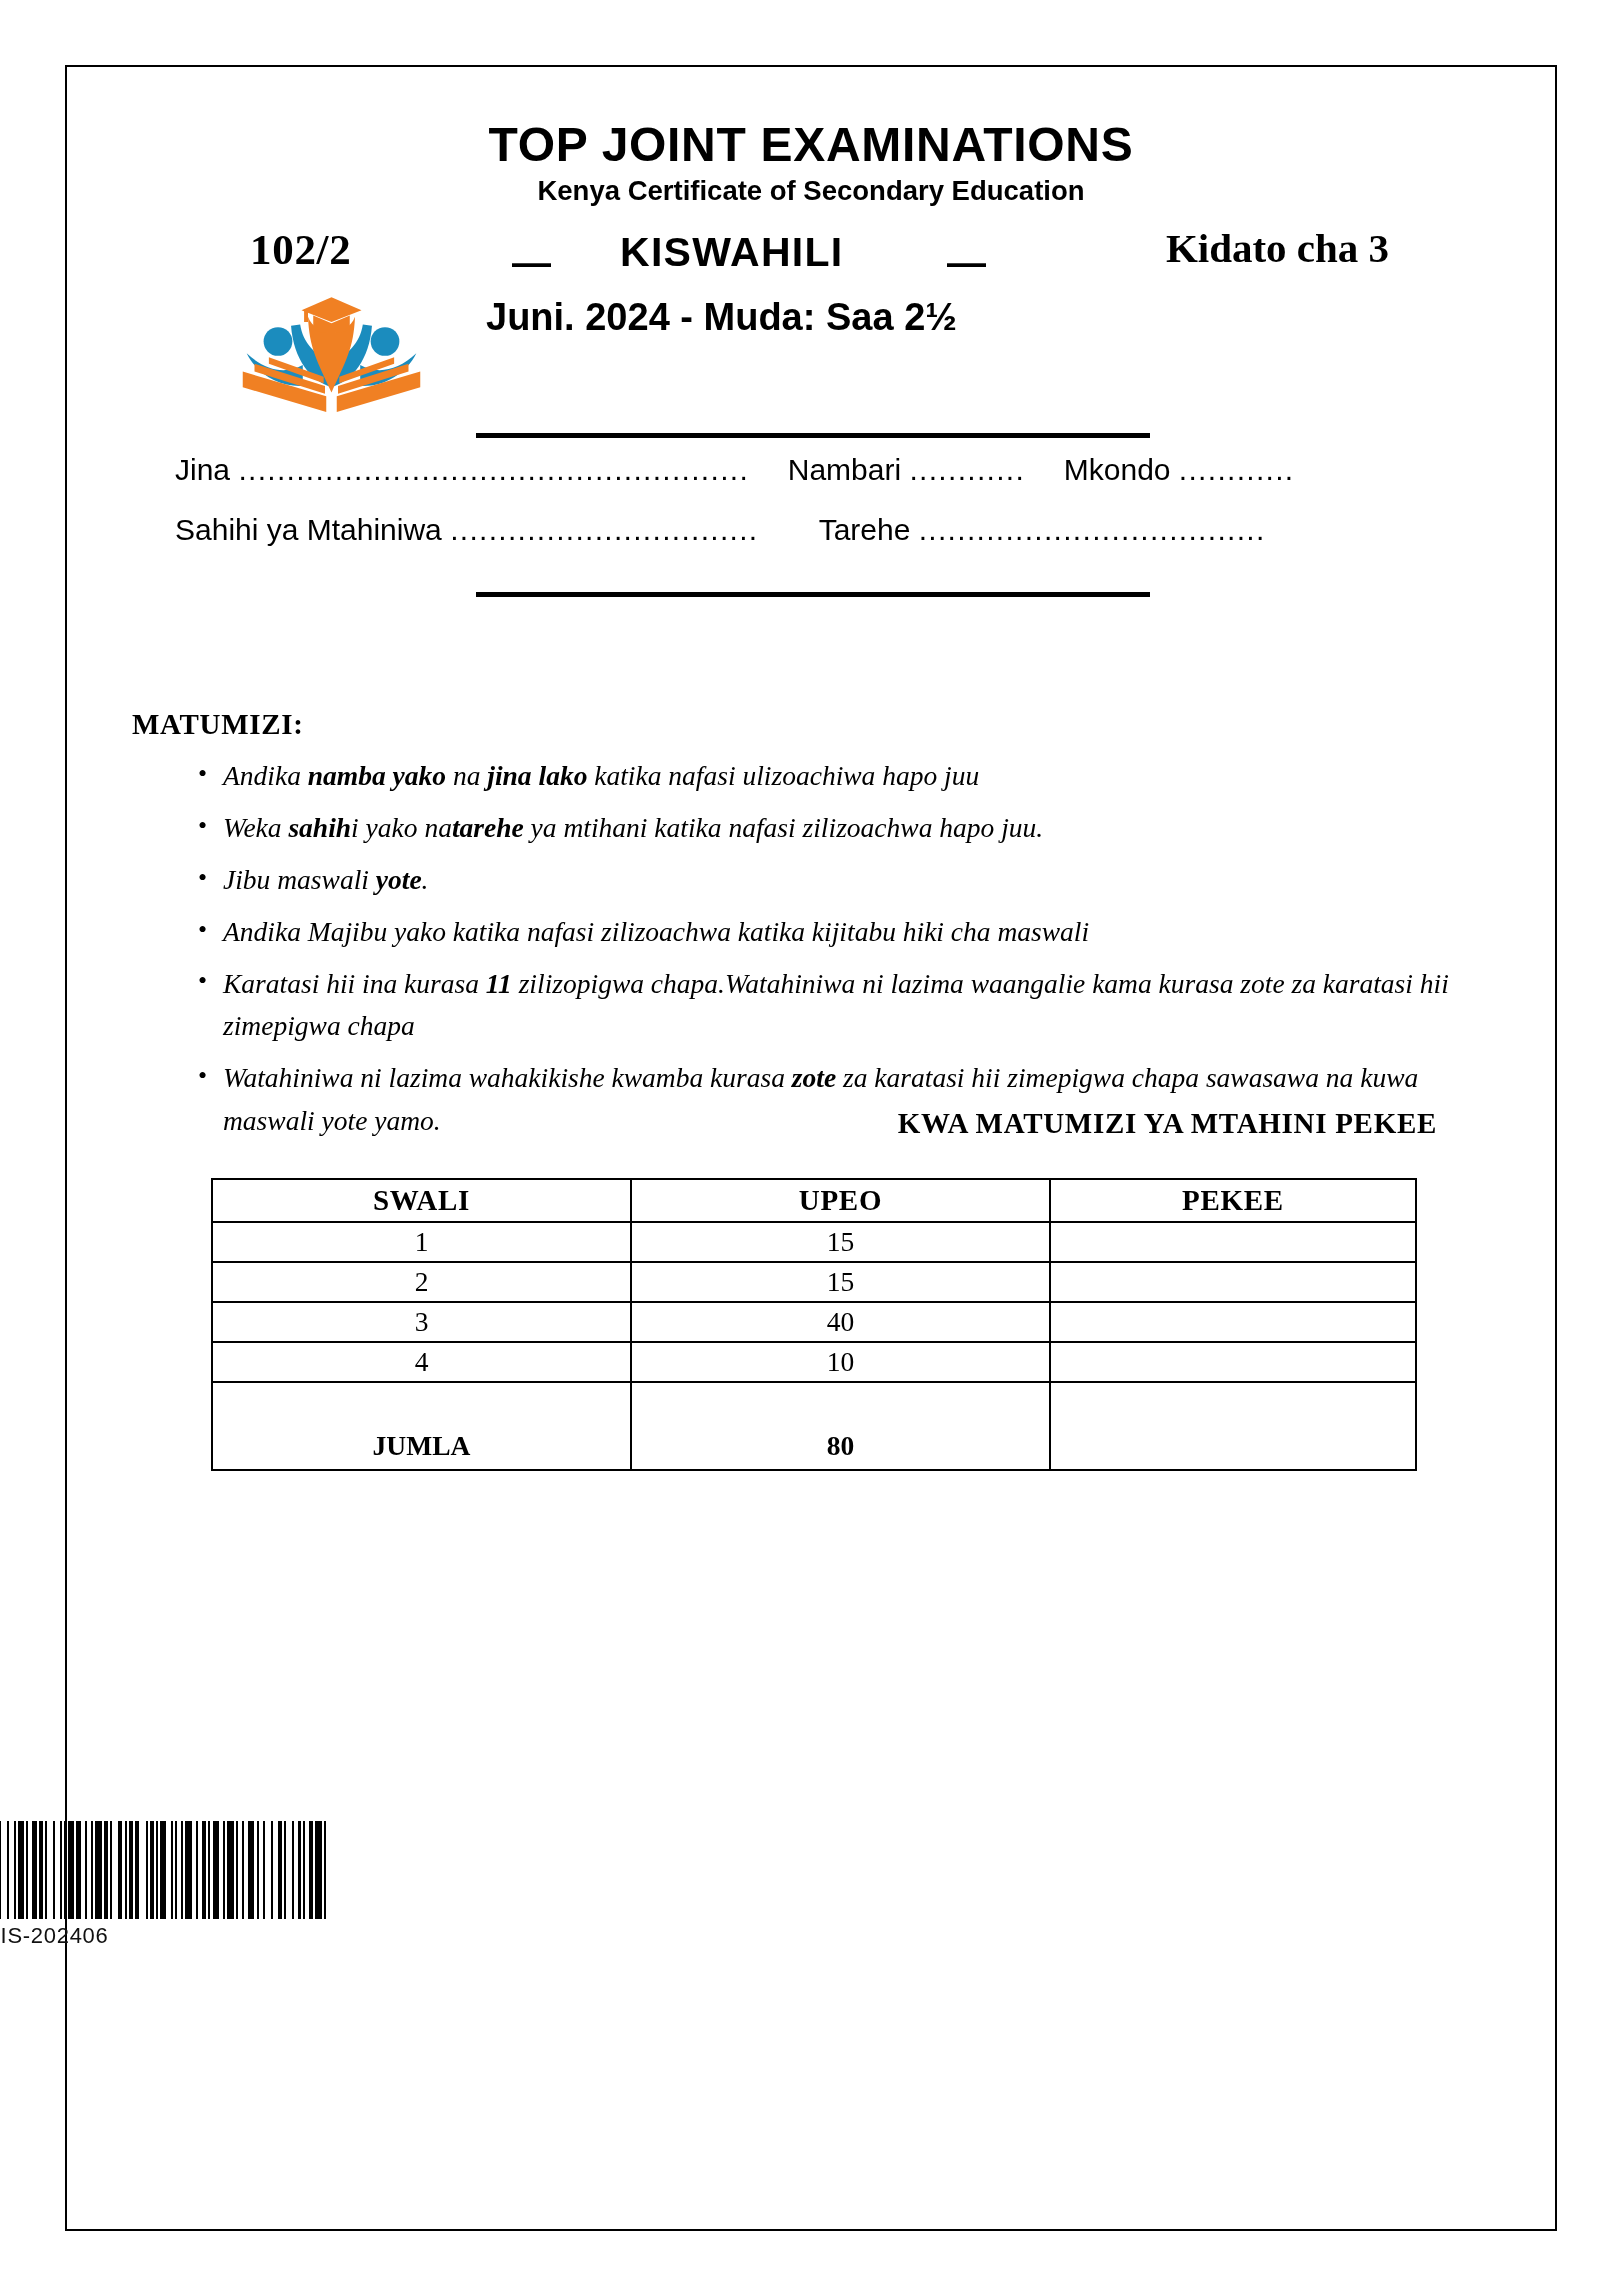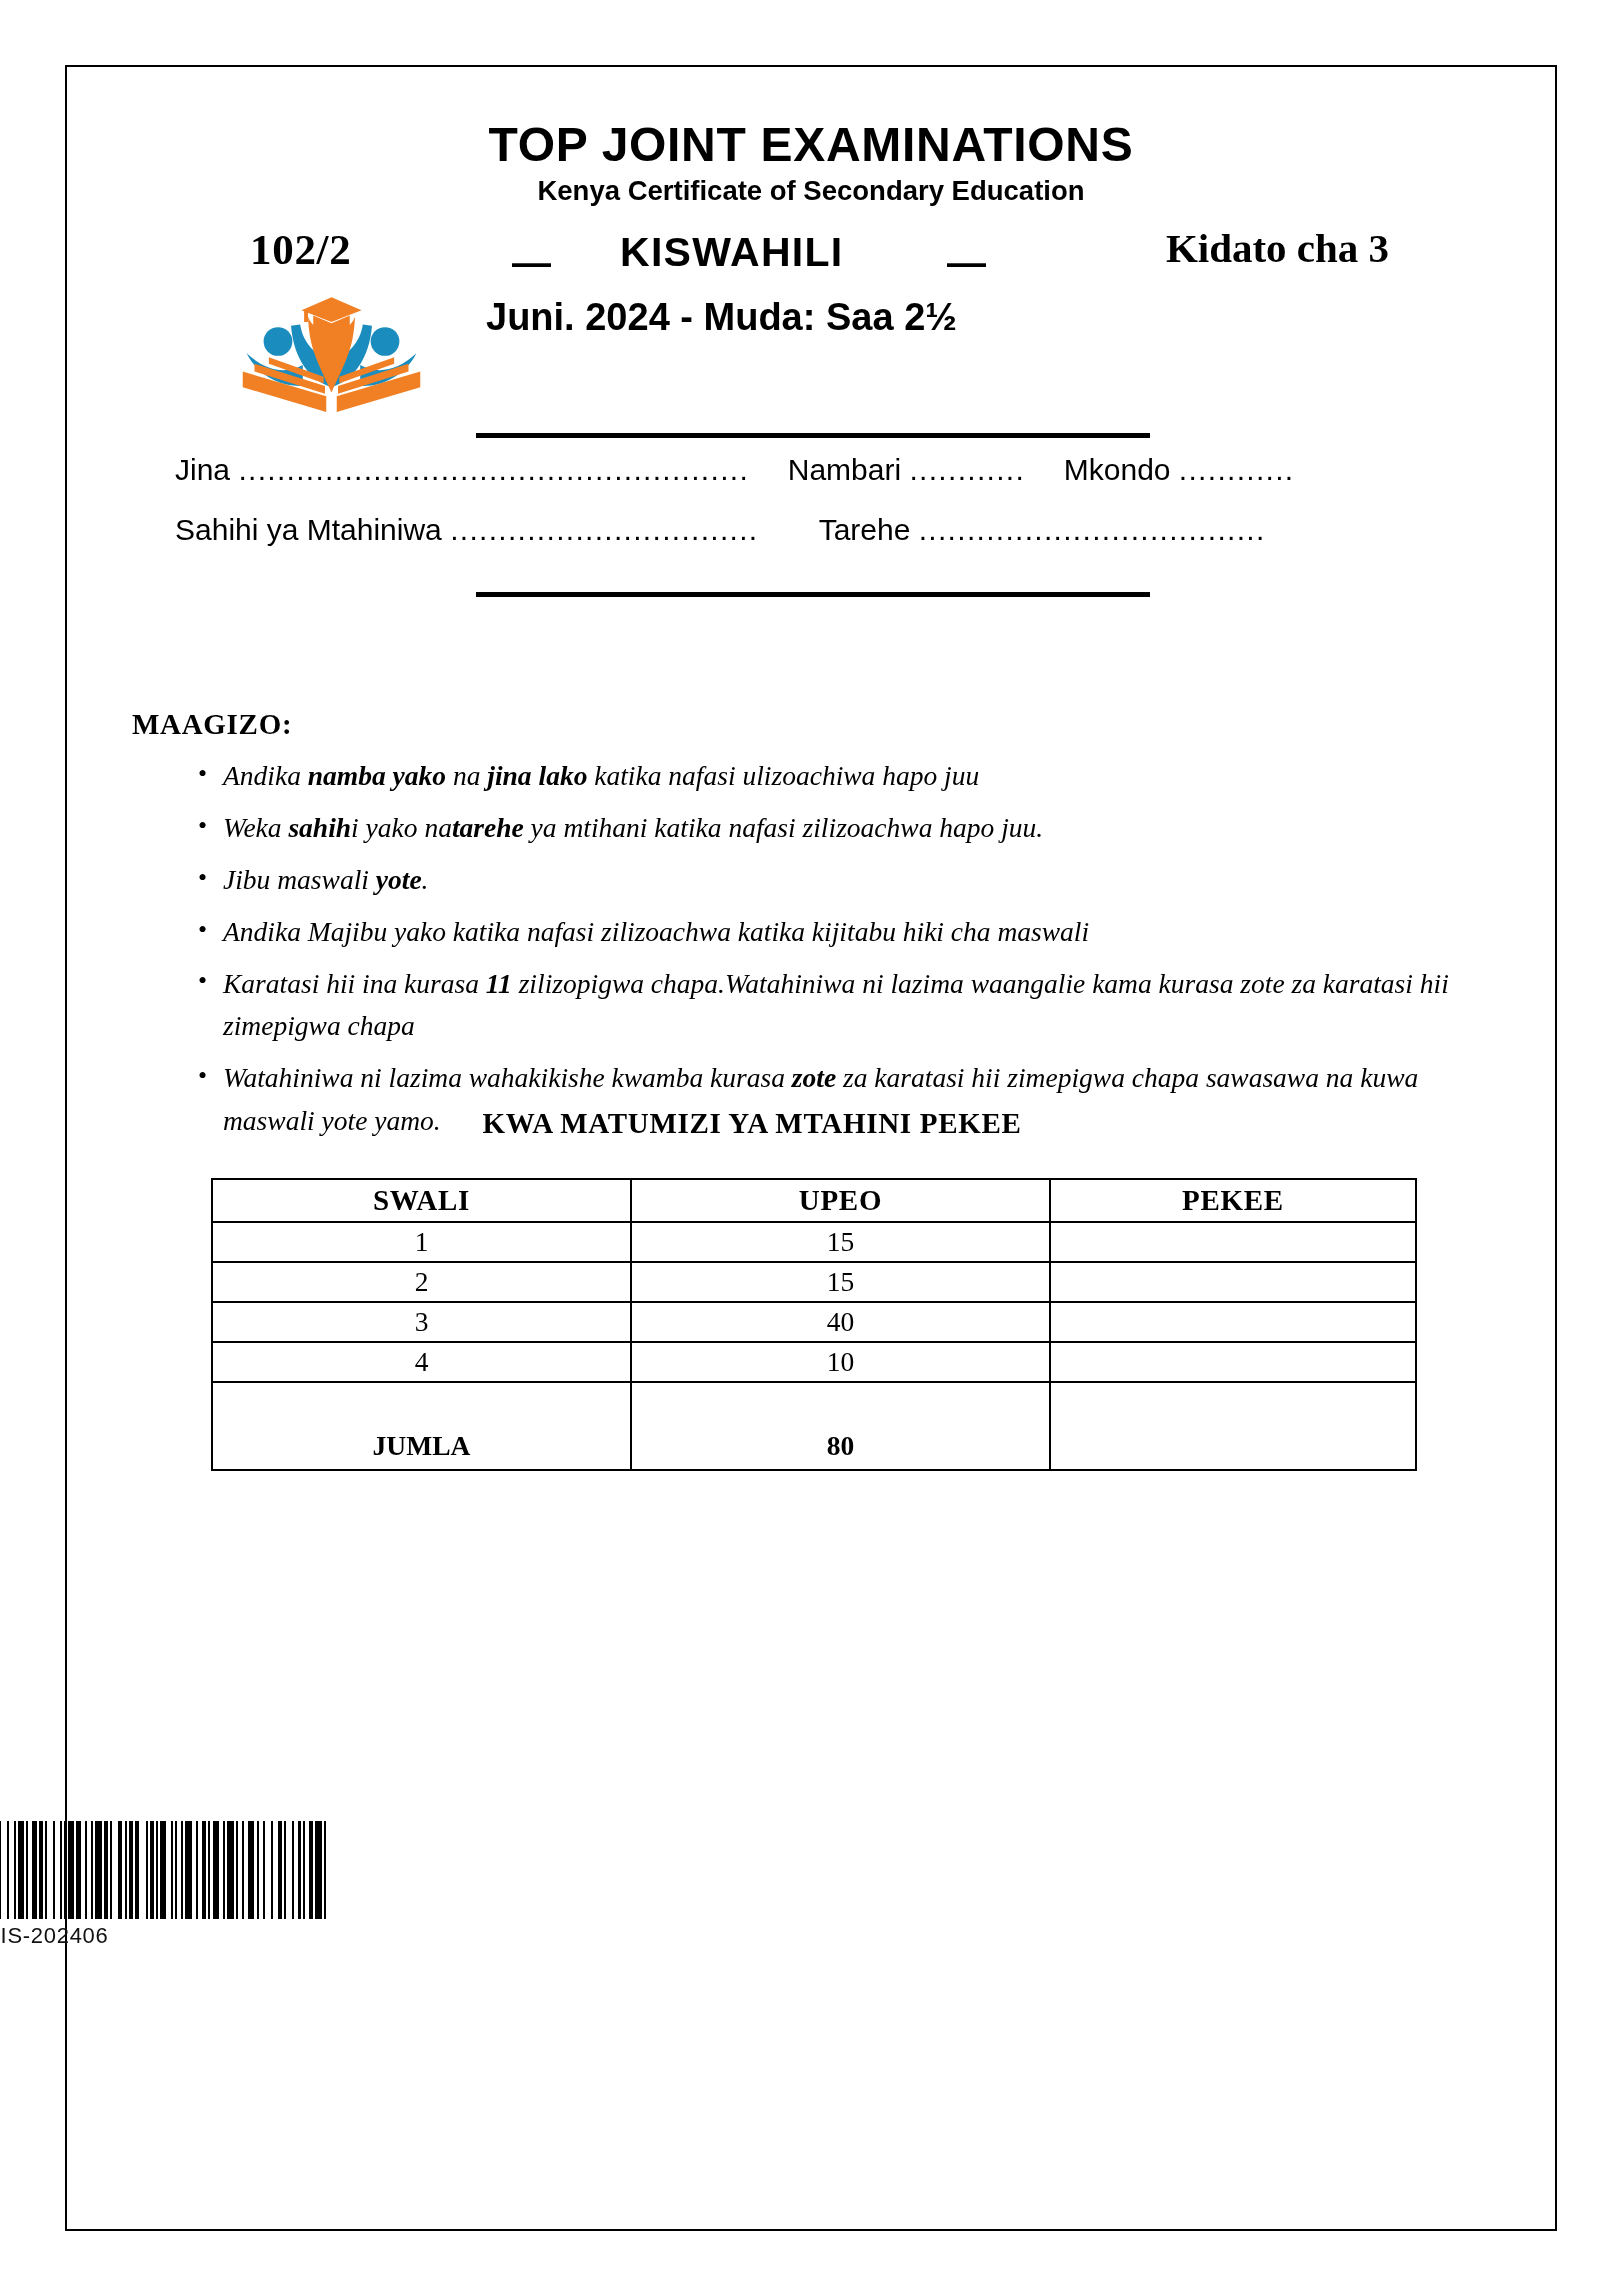--- a/index.html
+++ b/index.html
@@ -199,21 +199,21 @@
   #instruction-list b { font-weight: bold; }
 
   
   #table-section {
     position: absolute;
     left: 0;
     top: 1040px;
     width: 100%;
   }
   #table-heading {
-    text-align: center;
+    text-align: right;
     font-family: "Liberation Serif", serif;
     font-size: 29px;
     font-weight: bold;
     letter-spacing: 0.7px;
     margin-bottom: 38px;
     padding-right: 118px;
   }
   #marks-table {
     border-collapse: collapse;
     margin-left: 144px;
@@ -344,21 +344,21 @@
     <div class="field-line">
       <span class="field-label">Sahihi ya Mtahiniwa</span>
       <span class="dots">................................</span>
       <span class="gap-sm"></span><span class="gap-sm"></span>
       <span class="field-label">Tarehe</span>
       <span class="dots">....................................</span>
     </div>
   </div>
 
   <div id="instructions">
-    <div id="maagizo-title">MAAGIZO:</div>
+    <div id="maagizo-title">MATUMIZI:</div>
     <ul id="instruction-list">
         <li><span>Andika </span><b>namba yako</b><span> na </span><b>jina lako</b><span> katika nafasi ulizoachiwa hapo juu</span></li>
         <li><span>Weka </span><b>sahih</b><span>i yako na</span><b>tarehe</b><span> ya mtihani katika nafasi zilizoachwa hapo juu.</span></li>
         <li><span>Jibu maswali </span><b>yote</b><span>.</span></li>
         <li><span> Andika Majibu yako katika nafasi zilizoachwa katika kijitabu hiki cha maswali</span></li>
         <li><span>Karatasi hii ina kurasa </span><b>11</b><span> zilizopigwa chapa.Watahiniwa ni lazima waangalie kama kurasa zote za karatasi hii zimepigwa chapa</span></li>
         <li><span>Watahiniwa ni lazima wahakikishe kwamba kurasa </span><b>zote</b><span> za karatasi hii zimepigwa chapa sawasawa na kuwa maswali yote yamo.</span></li>
       </ul>
   </div>
 

